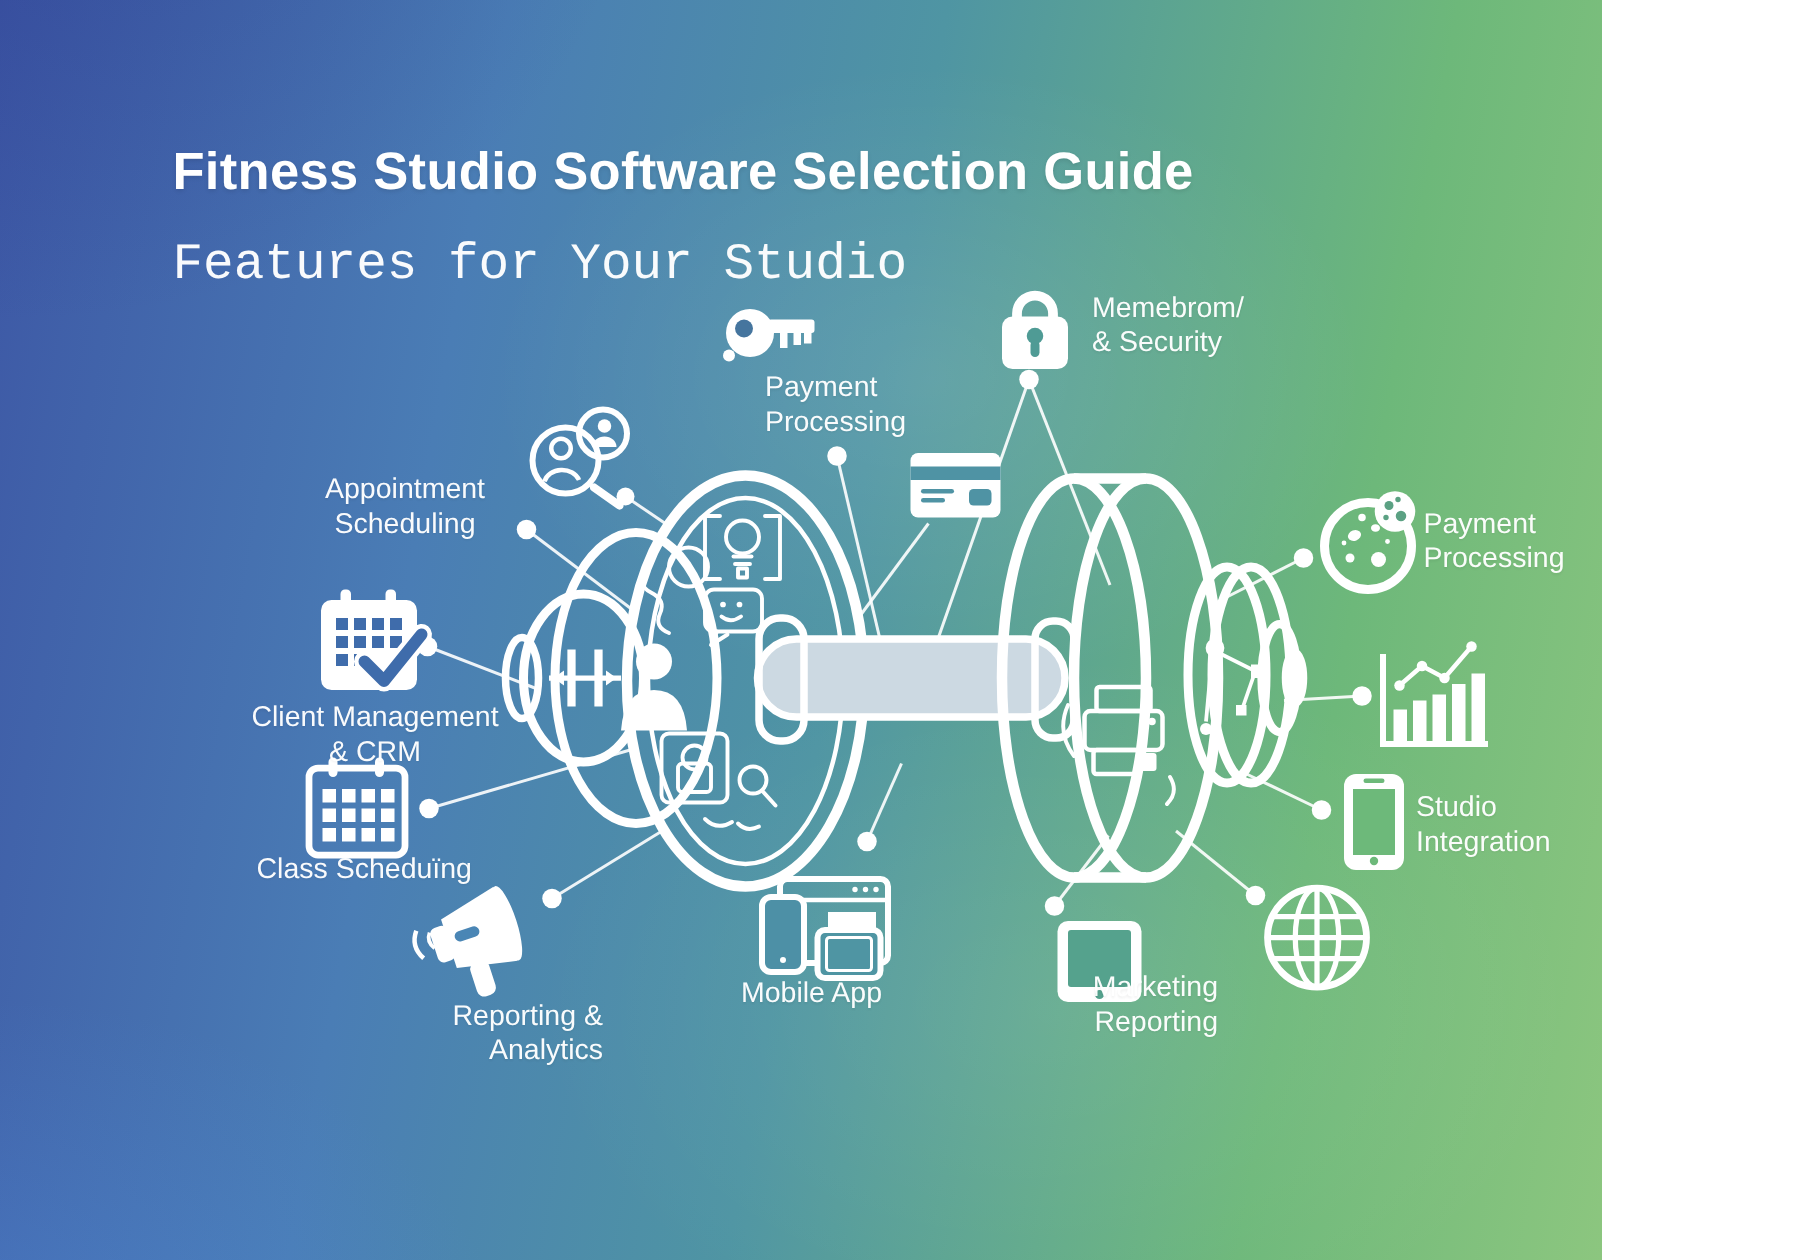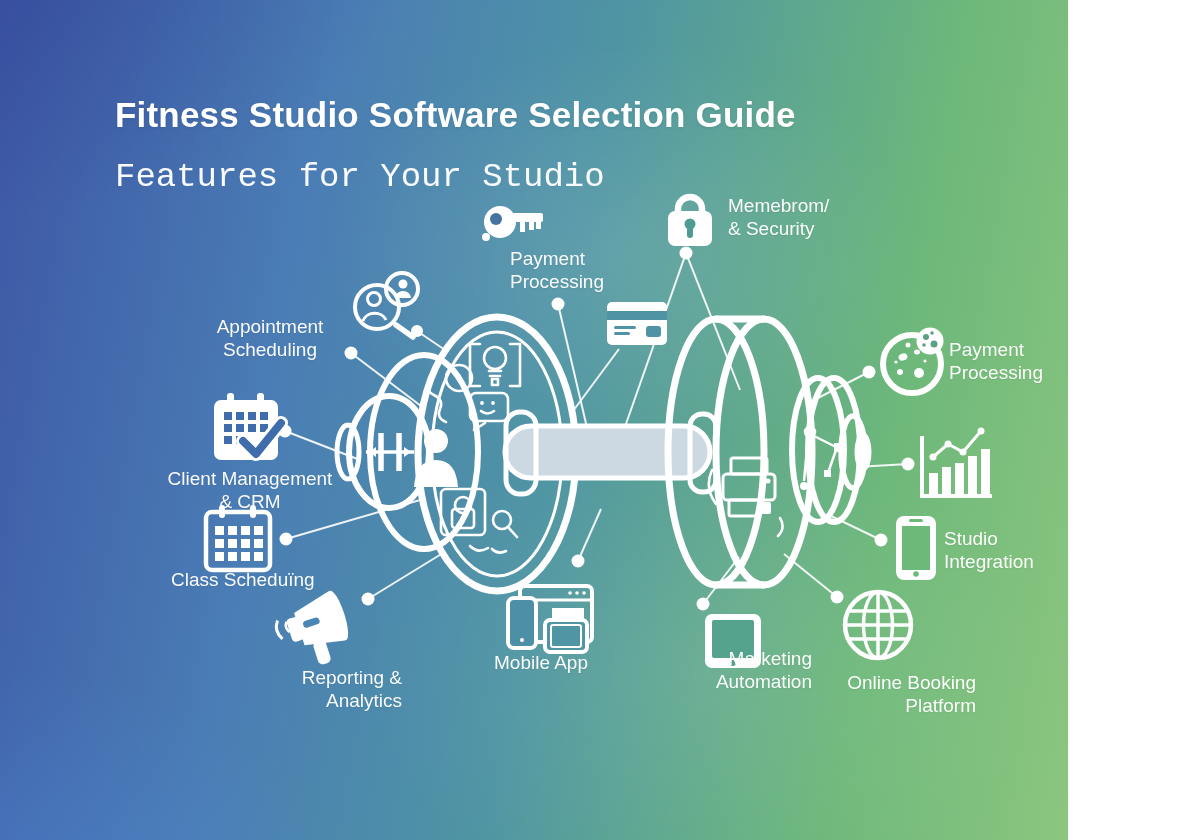--- a/index.html
+++ b/index.html
@@ -343,27 +343,23 @@
     <span>Reporting &amp;</span>
       <span>Analytics</span>
   </div>
 
   <div class="lbl" style="left:494px;top:651px;">
     <span>Mobile App</span>
   </div>
 
   <div class="lbl c" style="left:662px;top:635px;width:150px;margin-top:12px;">
     <span>Marketing</span>
-      <span>Automation</span>
-  </div>
-
-  <div class="lbl c" style="left:796px;top:671px;width:180px;">
-    <span>Online Booking</span>
-      <span>Platform</span>
-  </div>
+      <span>Reporting</span>
+  </div>
+
 
   <div class="lbl" style="left:949px;top:338px;">
     <span>Payment</span>
       <span>Processing</span>
   </div>
 
   <div class="lbl" style="left:944px;top:527px;">
     <span>Studio</span>
       <span>Integration</span>
   </div>

